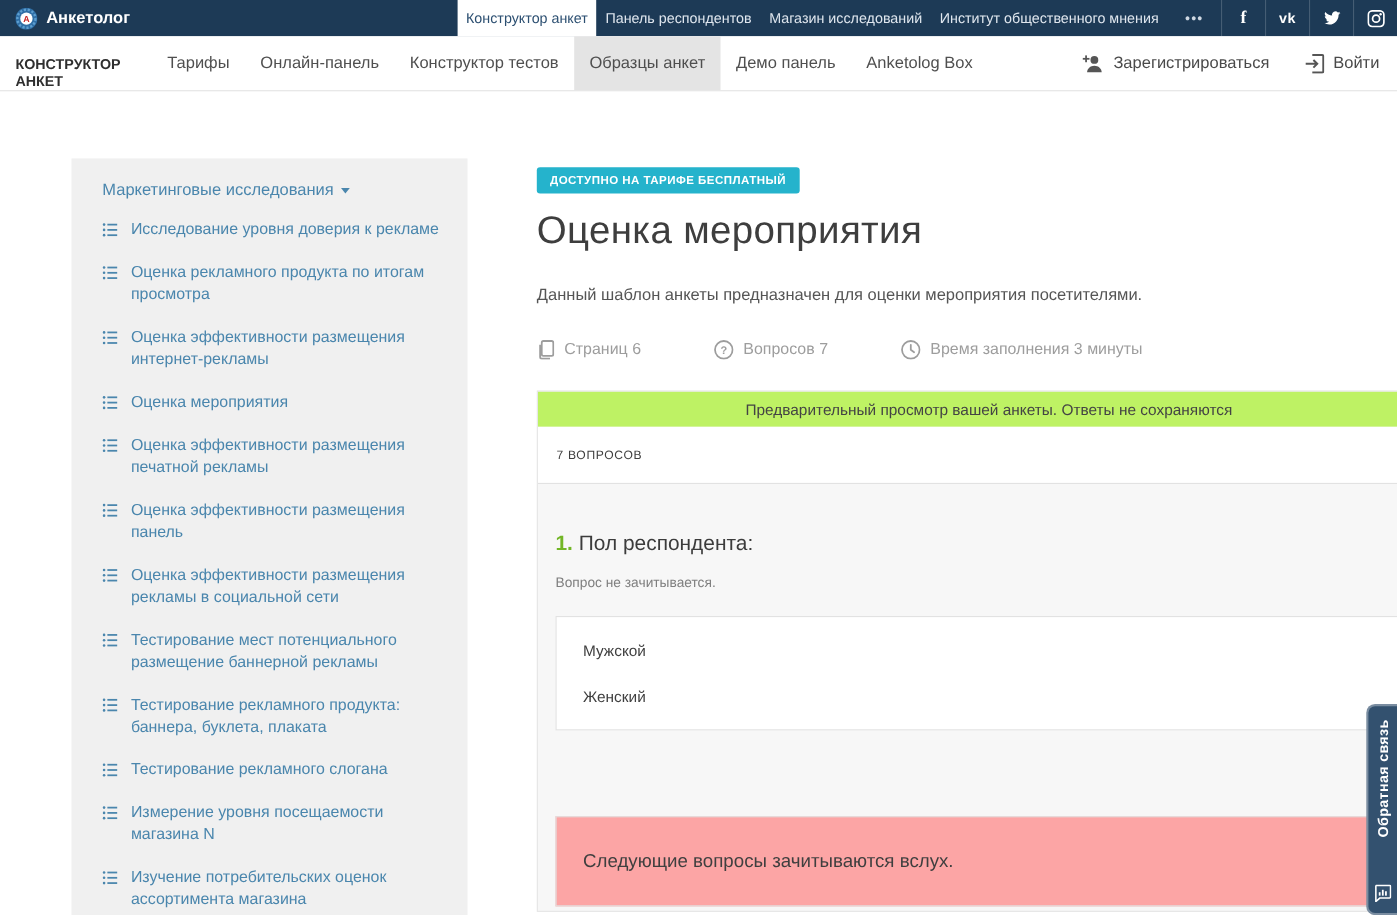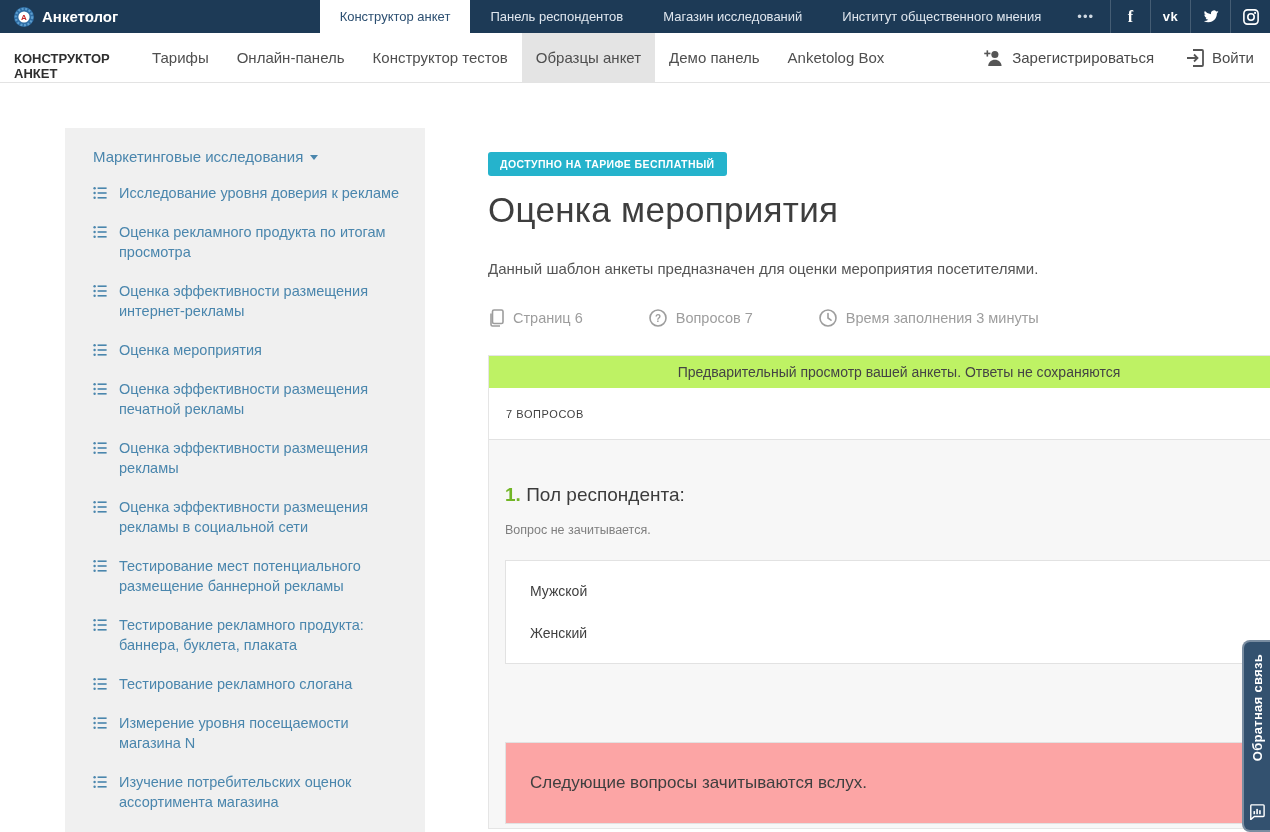--- a/index.html
+++ b/index.html
@@ -4,42 +4,42 @@
 <style>
   * { margin:0; padding:0; box-sizing:border-box; }
   html,body { width:1270px; height:832px; overflow:hidden; background:#fff;
               font-family:"Liberation Sans", sans-serif; }
 
   
   .topbar { height:33px; background:#1d3a56; display:flex; align-items:stretch; color:#e9eef3; }
   .brand { display:flex; align-items:center; gap:8px; padding-left:14px; font-size:15px;
            font-weight:bold; color:#fff; }
   .top-tabs { margin-left:auto; display:flex; align-items:stretch; }
-  .top-tab { display:flex; align-items:center; padding:0 20px; font-size:13px; color:#dfe6ee; cursor:pointer; }
+  .top-tab { display:flex; align-items:center; padding:0 8px; font-size:13px; color:#dfe6ee; cursor:pointer; }
   .top-tab.active { background:#fff; color:#2c4f71; }
   .top-more { display:flex; align-items:center; padding:0 16px; font-size:13px; letter-spacing:1px; color:#cfd8e2; cursor:pointer; }
   .social { display:flex; align-items:stretch; }
   .social a { width:40px; display:flex; align-items:center; justify-content:center;
               border-left:1px solid rgba(255,255,255,0.18); color:#fff; text-decoration:none; }
   .fb-glyph { font-family:"Liberation Serif", serif; font-size:16px; font-weight:bold; }
   .vk-glyph { font-size:13px; font-weight:bold; letter-spacing:0.5px; }
 
   
   .navbar { height:50px; background:#fff; border-bottom:1px solid #e3e3e3;
             display:flex; align-items:stretch; padding-left:14px; }
   .logo-text { display:flex; flex-direction:column; justify-content:flex-end; font-size:13px;
                font-weight:bold; color:#2f2f2f; line-height:1.2; width:112px; }
   .nav-links { display:flex; align-items:stretch; margin-left:12px; }
   .nav-link { display:flex; align-items:center; padding:0 14px; font-size:15px; color:#4f4f4f; cursor:pointer; }
   .nav-link.active { background:#e4e4e4; }
   .nav-actions { margin-left:auto; display:flex; align-items:center; gap:32px; padding-right:16px; }
   .nav-action { display:flex; align-items:center; gap:8px; font-size:15px; color:#4a4a4a; cursor:pointer; }
 
   
-  .sidebar { position:absolute; left:65px; top:128px; width:360px; bottom:0;
+  .sidebar { position:absolute; left:65px; top:144px; width:360px; bottom:0;
              background:#f0f0f0; padding:20px 24px 0 28px; }
   .cat-header { display:flex; align-items:center; gap:7px; color:#4a86ad; font-size:15px;
                 margin-bottom:18px; cursor:pointer; }
   .caret-down { width:0; height:0; border-left:4px solid transparent; border-right:4px solid transparent;
                 border-top:5px solid #4a86ad; margin-top:2px; }
   .side-item { display:flex; gap:12px; margin-bottom:19px; font-size:14.5px; line-height:20px;
                color:#4a86ad; cursor:pointer; }
   .side-item svg { flex-shrink:0; margin-top:3px; }
 
   
@@ -228,21 +228,21 @@
     <svg width="14" height="14" viewBox="0 0 14 14">
         <g fill="#4a86ad">
           <circle cx="1.6" cy="2.2" r="1.2"></circle>
           <rect x="4.6" y="1.4" width="9" height="1.6"></rect>
           <circle cx="1.6" cy="7" r="1.2"></circle>
           <rect x="4.6" y="6.2" width="9" height="1.6"></rect>
           <circle cx="1.6" cy="11.8" r="1.2"></circle>
           <rect x="4.6" y="11" width="9" height="1.6"></rect>
         </g>
       </svg>
-    <span>Оценка эффективности размещения рекламы</span>
+    <span>Оценка эффективности размещения панель</span>
   </div>
   <div class="side-item">
     <svg width="14" height="14" viewBox="0 0 14 14">
         <g fill="#4a86ad">
           <circle cx="1.6" cy="2.2" r="1.2"></circle>
           <rect x="4.6" y="1.4" width="9" height="1.6"></rect>
           <circle cx="1.6" cy="7" r="1.2"></circle>
           <rect x="4.6" y="6.2" width="9" height="1.6"></rect>
           <circle cx="1.6" cy="11.8" r="1.2"></circle>
           <rect x="4.6" y="11" width="9" height="1.6"></rect>

